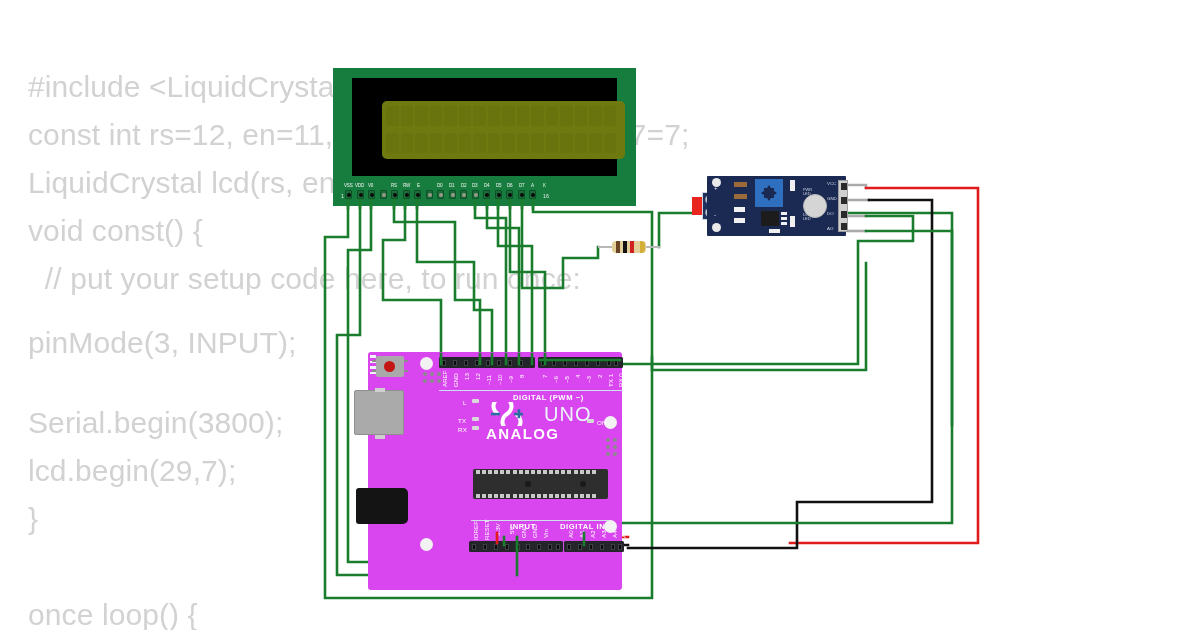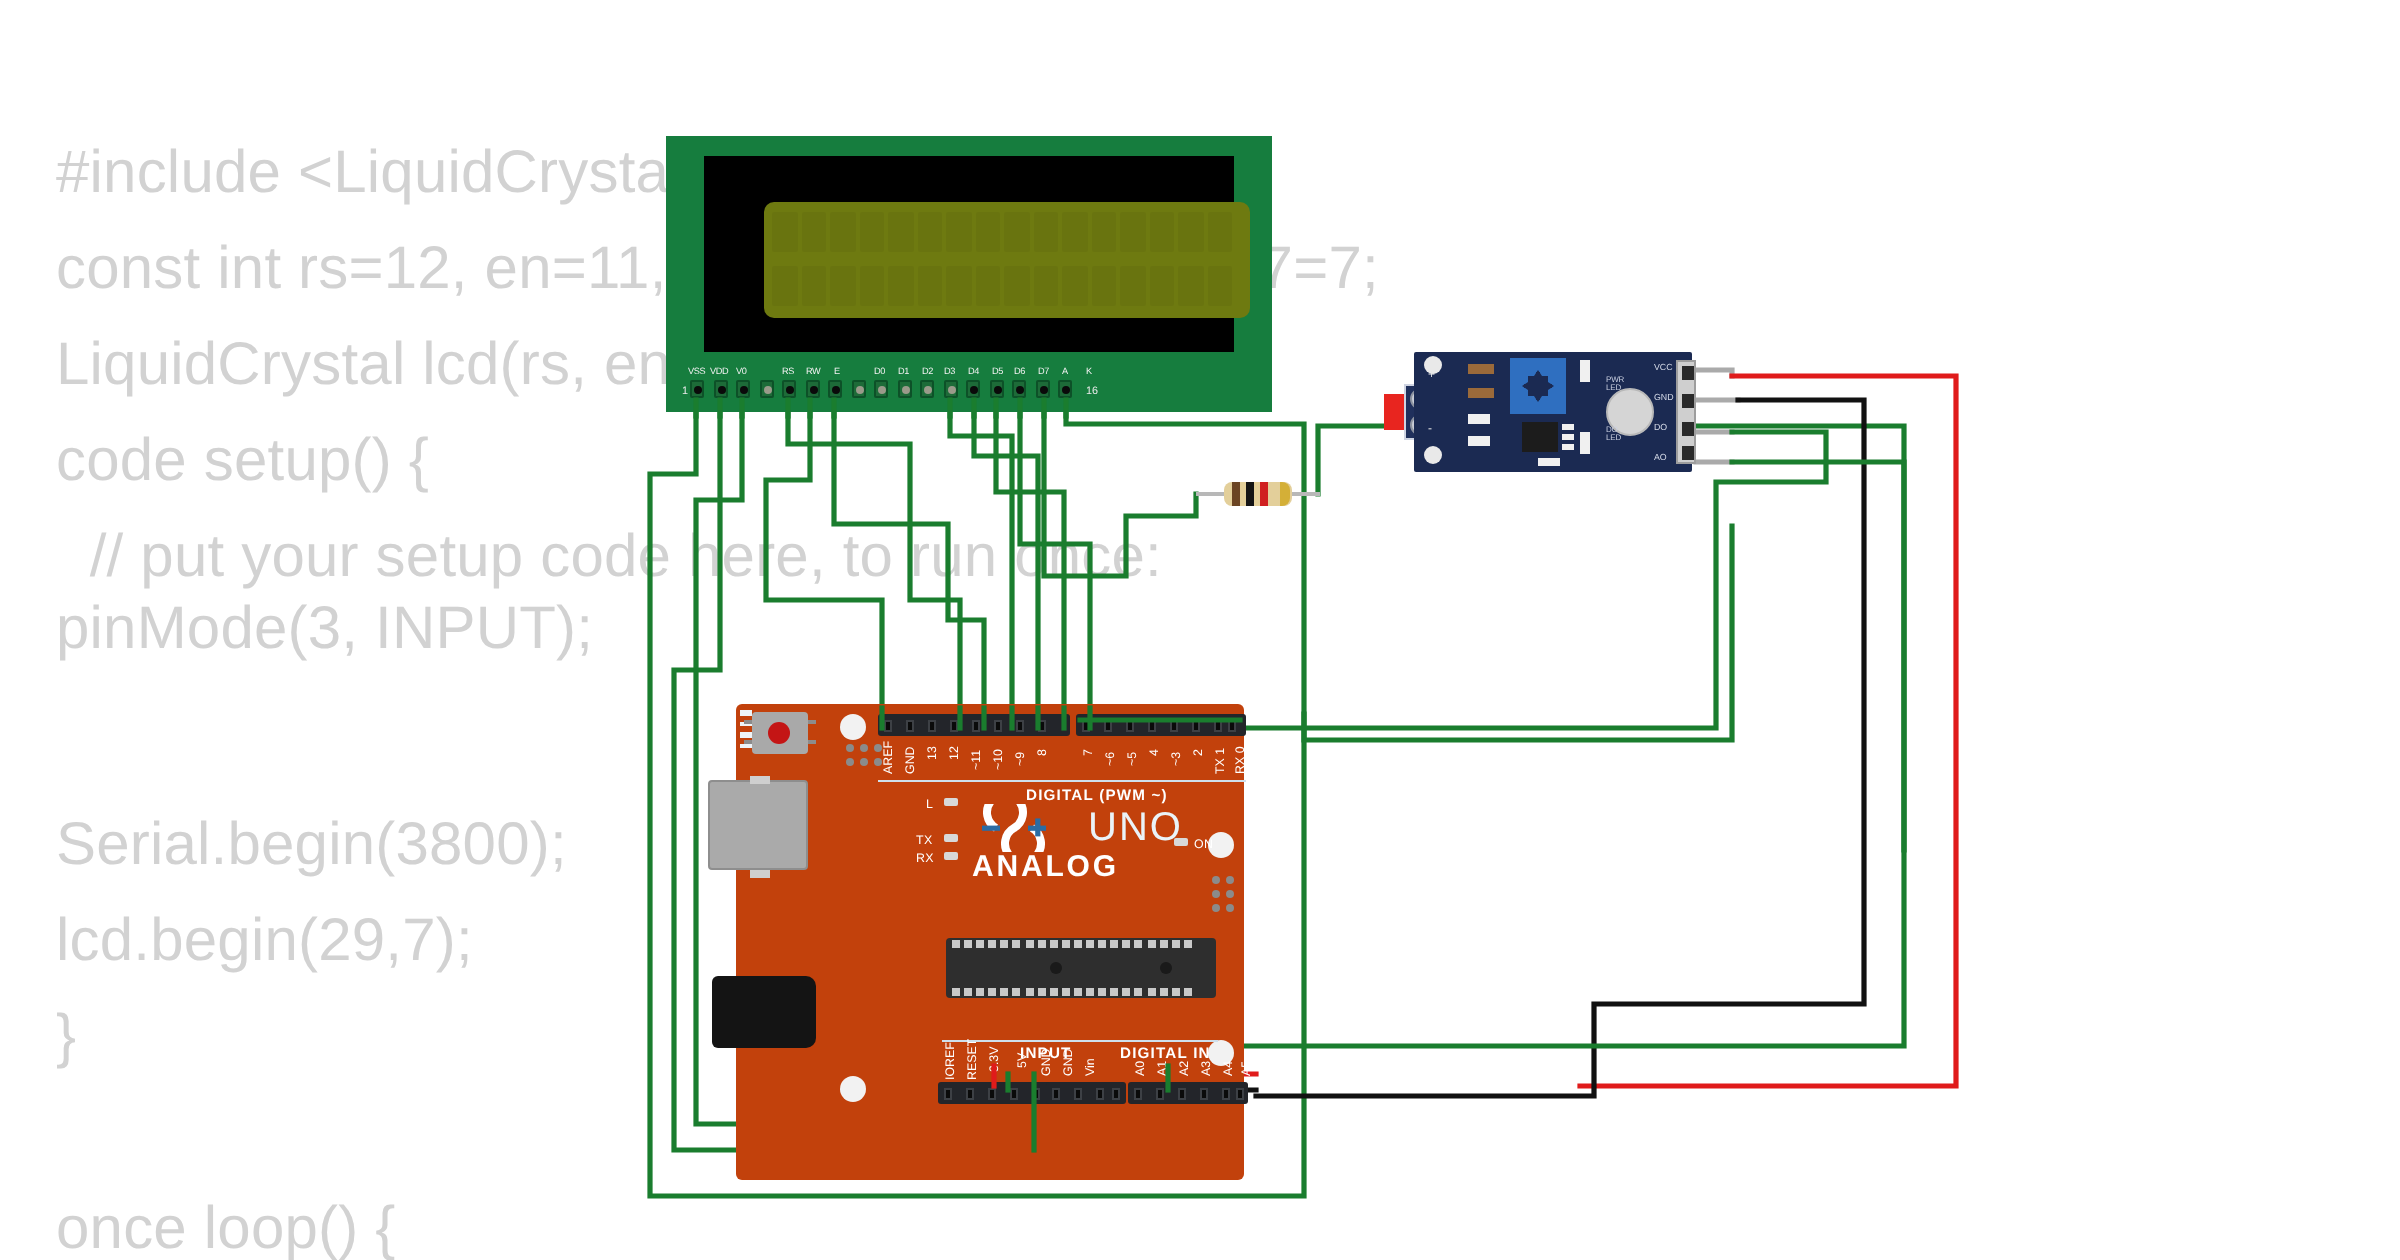--- a/index.html
+++ b/index.html
@@ -33,21 +33,21 @@
     font-family:"Liberation Sans", sans-serif; letter-spacing:-0.2px; }
   .lcd-pad { position:absolute; top:7px; width:7px; height:9px; background:#1d6b38;
     border:0.5px solid #0d5128; border-radius:1px; }
   .lcd-pad i { position:absolute; left:1.4px; top:2.2px; width:4px; height:4px;
     background:#0a0a0a; border-radius:50%; display:block; }
   .lcd-pad.plated i { background:#9a9a8a; }
   .lcd-num { position:absolute; top:10px; font-size:5.4px; color:#eaeaea; }
 
   
   #uno { position:absolute; left:368px; top:352px; width:254px; height:238px;
-    background:#c2410c; z-index:3;
+    background:#d946ef; z-index:3;
     border-radius:3px 3px 3px 3px; }
   #uno .notch-usb { position:absolute; left:-14px; top:38px; width:50px; height:45px;
     background:#aaaaaa; border:1px solid #8e8e8e; border-radius:2px; }
   #uno .notch-usb .tab { position:absolute; width:10px; height:4px; background:#cfcfcf;
     left:20px; }
   #uno .dcjack { position:absolute; left:-12px; top:136px; width:52px; height:36px;
     background:#141414; border-radius:3px 5px 5px 3px; }
   #uno .mount { position:absolute; width:13px; height:13px; background:#f2f2f2;
     border-radius:50%; }
   #uno .resetbtn { position:absolute; left:8px; top:4px; width:28px; height:21px;
@@ -126,23 +126,23 @@
 </style>
 </head>
 <body>
 
 <div id="stage">
 
   <div id="code-layer">
     <div class="code-line" style="top:72px">#include &lt;LiquidCrystal.h&gt;</div>
     <div class="code-line" style="top:120px">const int rs=12, en=11, d4=10, d5=9, d6=8, d7=7;</div>
     <div class="code-line" style="top:168px">LiquidCrystal lcd(rs, en, d4, d5, d6, d7);</div>
-    <div class="code-line" style="top:216px">code setup() {</div>
+    <div class="code-line" style="top:216px">void const() {</div>
     <div class="code-line" style="top:264px">  // put your setup code here, to run once:</div>
-    <div class="code-line" style="top:300px">pinMode(3, INPUT);</div>
+    <div class="code-line" style="top:328px">pinMode(3, INPUT);</div>
     <div class="code-line" style="top:408px">Serial.begin(3800);</div>
     <div class="code-line" style="top:456px">lcd.begin(29,7);</div>
     <div class="code-line" style="top:504px">}</div>
     <div class="code-line" style="top:600px">once loop() {</div>
   </div>
 
   <svg id="wire-layer" viewBox="0 0 1200 630" width="1200" height="630">
     <g fill="none" stroke-width="2.6" stroke-linecap="square" stroke-linejoin="miter">
 
       <path d="M348,205 L348,237 L325,237 L325,598 L652,598 L652,357" stroke="#1a7d2e"></path>

